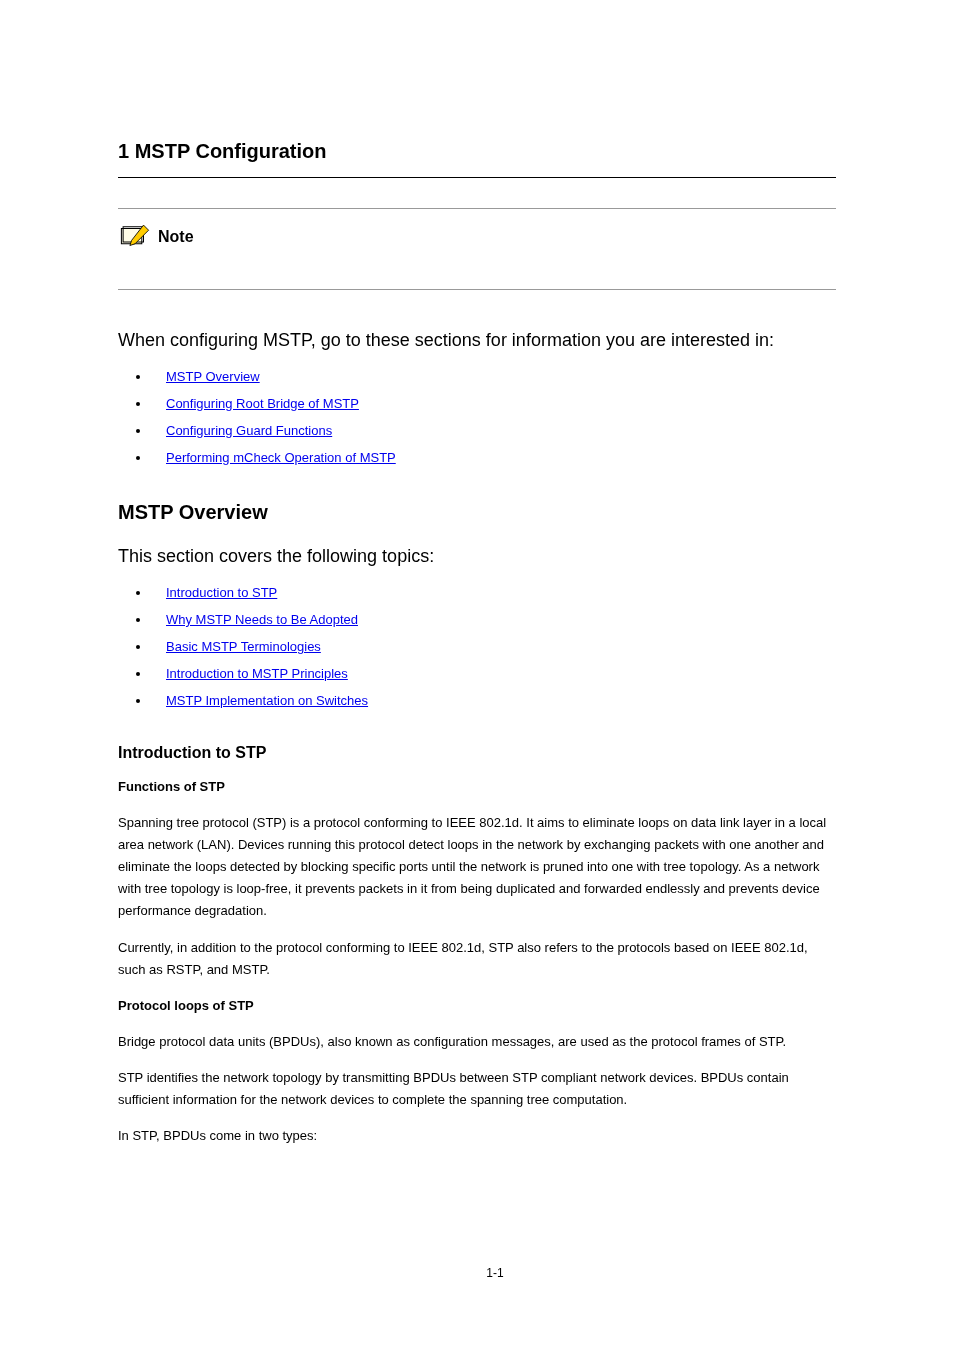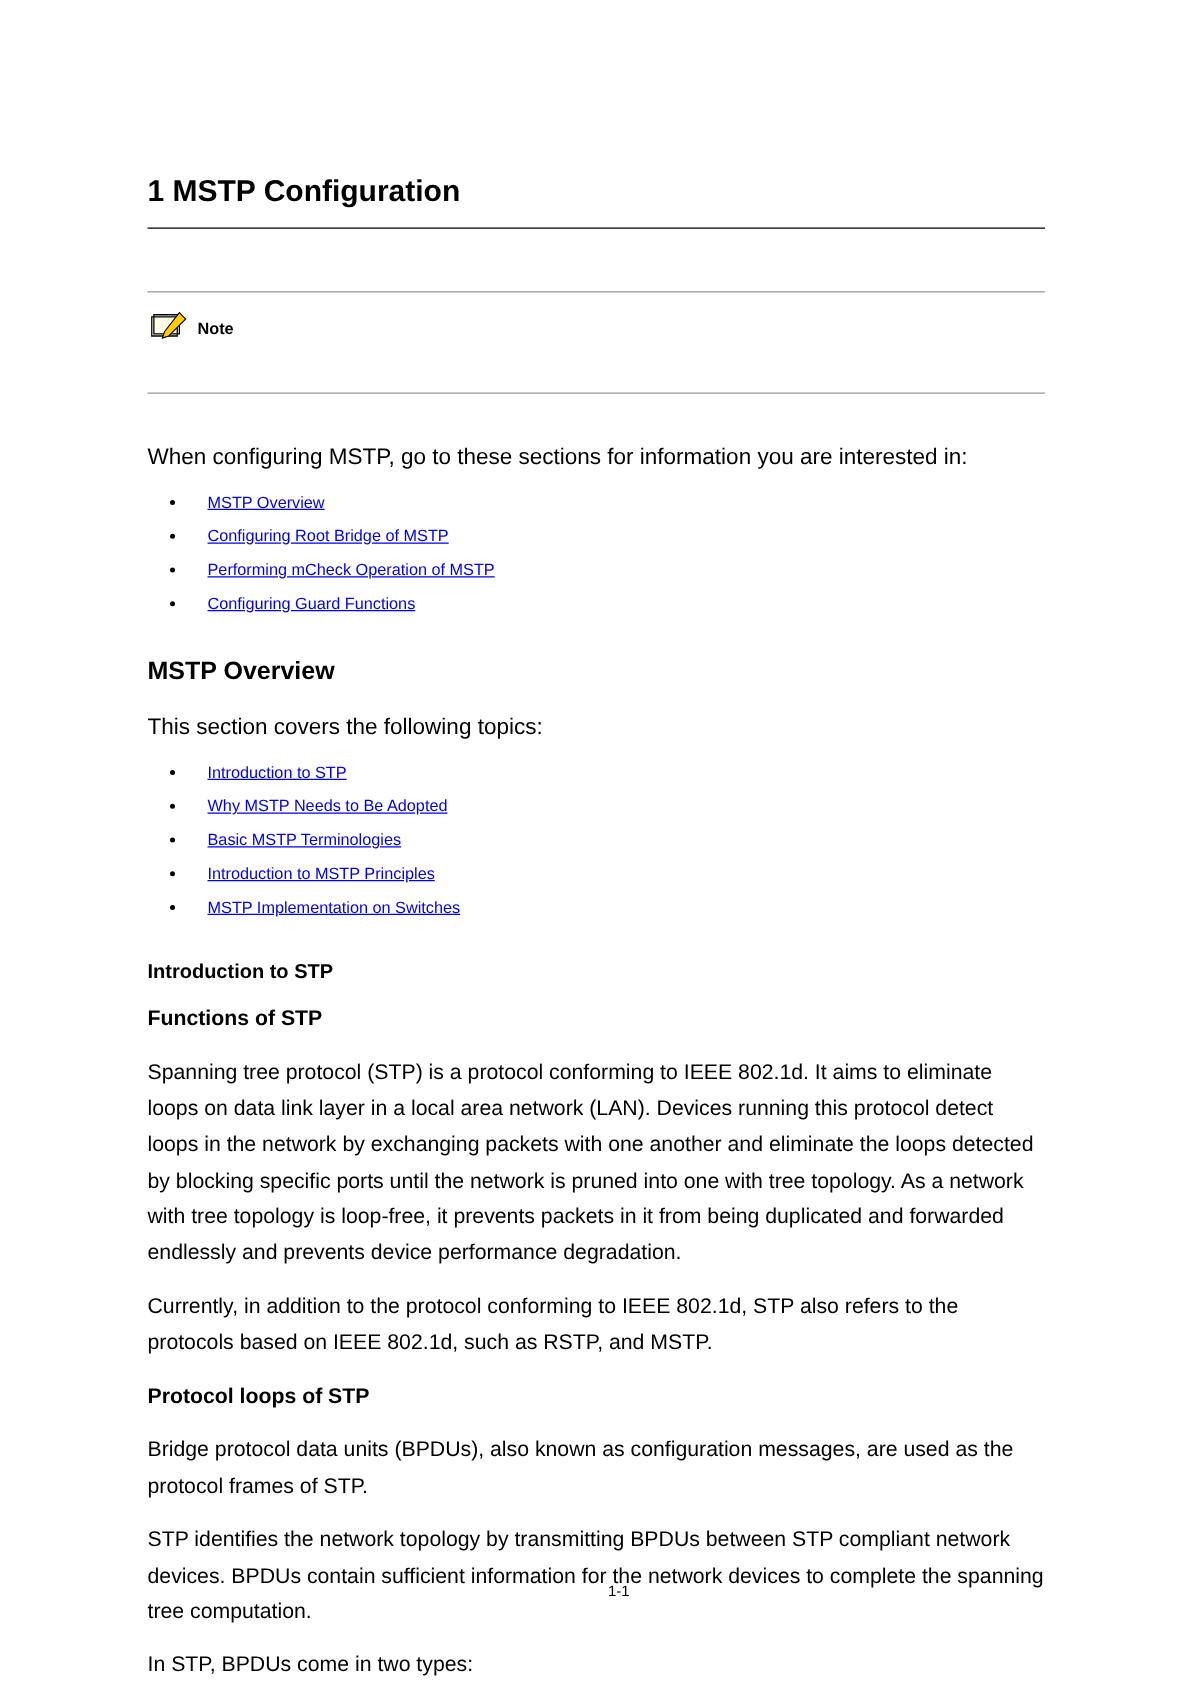--- a/index.html
+++ b/index.html
@@ -7,45 +7,45 @@
     width: 954px;
     height: 1350px;
     background: #ffffff;
     font-family: Arial, sans-serif;
     font-size: 13px;
     color: #000000;
     padding: 140px 118px 60px 118px;
     position: relative;
   }
   .chapter-title {
-    font-size: 24px;
+    font-size: 20px;
     font-weight: bold;
     padding-bottom: 14px;
     border-bottom: 1px solid #000000;
-    margin-bottom: 50px;
+    margin-bottom: 30px;
   }
   .note-box {
     border-top: 1px solid #999999;
     border-bottom: 1px solid #999999;
     padding: 14px 0 24px 0;
     margin-bottom: 40px;
   }
   .note-header {
     display: flex;
     align-items: center;
     margin-bottom: 14px;
   }
   .note-icon {
     width: 34px;
     height: 28px;
     margin-right: 6px;
   }
   .note-label {
     font-weight: bold;
-    font-size: 13px;
+    font-size: 16px;
   }
   .note-text {
     font-size: 13px;
     line-height: 1.55;
   }
   .intro-para {
     font-size: 18px;
     margin-bottom: 18px;
   }
   .bullet-list {
@@ -77,21 +77,21 @@
     font-size: 20px;
     font-weight: bold;
     margin-bottom: 22px;
   }
   .subsection-heading {
     font-size: 16px;
     font-weight: bold;
     margin-bottom: 14px;
   }
   .body-para {
-    font-size: 17px;
+    font-size: 13px;
     line-height: 1.7;
     margin-bottom: 14px;
   }
   .page-number {
     position: absolute;
     bottom: 70px;
     left: 0;
     width: 100%;
     text-align: center;
     font-size: 12px;
@@ -116,22 +116,22 @@
     </span>
     <span class="note-label">Note</span>
   </div>
 </div>
 
 <p class="intro-para">When configuring MSTP, go to these sections for information you are interested in:</p>
 
 <ul class="bullet-list">
   <li><a>MSTP Overview</a></li>
   <li><a>Configuring Root Bridge of MSTP</a></li>
+  <li><a>Configuring Guard Functions</a></li>
   <li><a>Performing mCheck Operation of MSTP</a></li>
-  <li><a>Configuring Guard Functions</a></li>
 </ul>
 
 <h2 class="section-heading">MSTP Overview</h2>
 
 <p class="intro-para">This section covers the following topics:</p>
 
 <ul class="bullet-list">
   <li><a>Introduction to STP</a></li>
   <li><a>Why MSTP Needs to Be Adopted</a></li>
   <li><a>Basic MSTP Terminologies</a></li>

